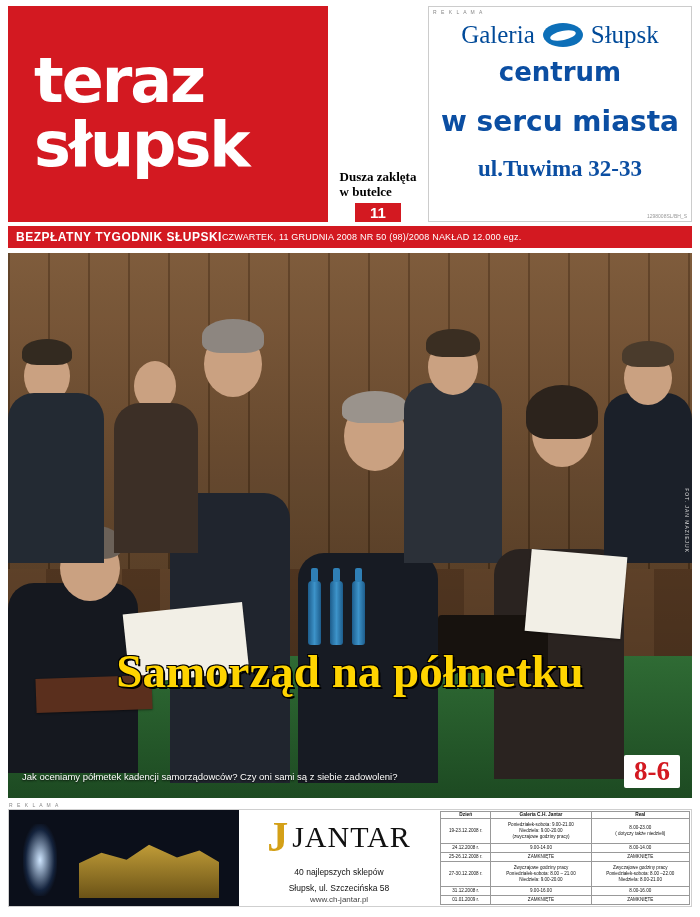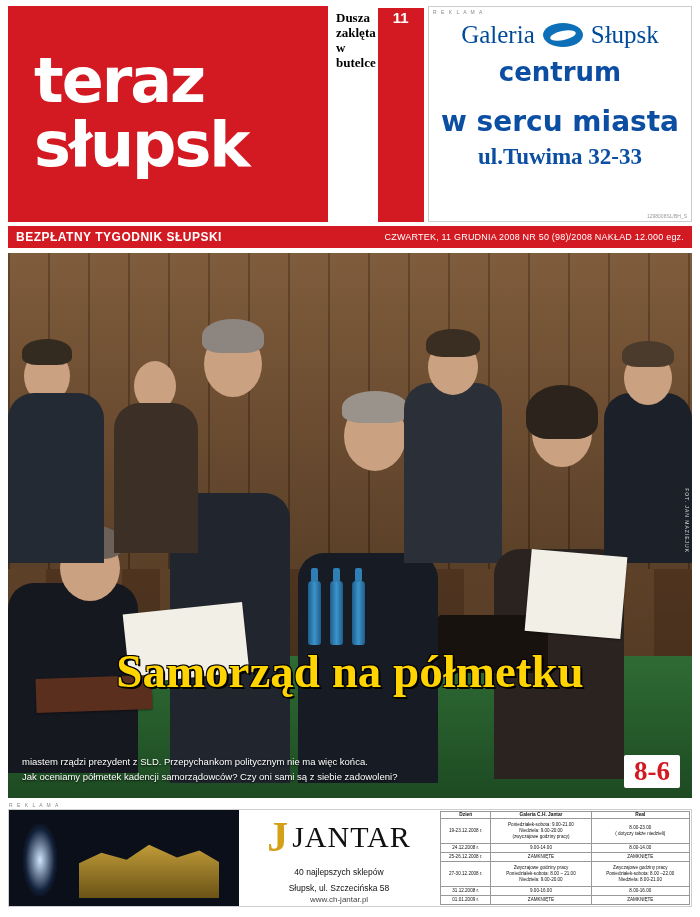--- a/index.html
+++ b/index.html
@@ -19,21 +19,21 @@
     display: flex; flex-direction: column; justify-content: center;
     padding-left: 26px;
   }
   .logo-line1, .logo-line2 {
     color: #ffffff; font-weight: bold; letter-spacing: -2px;
     font-family: "DejaVu Sans", sans-serif;
   }
   .logo-line1 { font-size: 62px; line-height: 62px; }
   .logo-line2 { font-size: 62px; line-height: 66px; }
 
-  .photo-block { width: 88px; display: flex; flex-direction: row; }
+  .photo-block { width: 88px; display: flex; flex-direction: column; align-items: center; }
   .photo-img {
     flex: 1; position: relative; overflow: hidden;
     background: linear-gradient(160deg,#6e6252 0%, #4a4036 40%, #2e2820 100%);
   }
   .photo-img .rack {
     position: absolute; left: 2px; top: 2px; width: 52px; height: 96%;
     background:
       repeating-linear-gradient(to bottom, #3b3128 0 6px, #1c1812 6px 12px),
       repeating-linear-gradient(to right, #4a3c2e 0 9px, #241d16 9px 18px);
     opacity: .95;
@@ -78,29 +78,29 @@
     width: 26px; height: 9px; background: #fff; border-radius: 50%;
     transform: rotate(-12deg);
   }
   .ad-blue {
     color: #0b4ea2; font-weight: bold; text-align: center;
     font-family: "DejaVu Sans", sans-serif;
   }
   .ad-l1 { font-size: 26px; margin-top: 8px; }
   .ad-l2 { font-size: 26px; margin-top: 2px; }
   .ad-l3 { font-size: 28px; margin-top: 18px; }
-  .ad-l4 { font-size: 23px; margin-top: 6px; font-family: "Liberation Serif", serif; }
+  .ad-l4 { font-size: 23px; margin-top: 18px; font-family: "Liberation Serif", serif; }
   .ad-code {
     position: absolute; bottom: 2px; right: 4px; font-size: 5px; color: #999;
   }
 
   
   .redbar {
     margin: 4px 8px 0 8px; height: 22px; background: #d31921; color: #fff;
-    display: flex; align-items: center; justify-content: space-between;
+    display: flex; align-items: center; 
     padding: 0 8px;
   }
   .redbar-left { font-size: 12px; font-weight: bold; letter-spacing: .5px; }
   .redbar-right { font-size: 9px; letter-spacing: .2px; }
 
   
   .hero {
     margin: 5px 8px 0 8px; height: 545px; position: relative; overflow: hidden;
     background: #000000;
   }
@@ -294,21 +294,20 @@
     <div class="bottle" style="left:322px;"></div>
     <div class="bottle" style="left:344px;"></div>
     <div class="bag" style="left:430px; bottom:23%; width:110px; height:58px;"></div>
     <div class="paper" style="left:118px; bottom:22%; width:120px; height:70px;"></div>
     <div class="paper" style="left:520px; bottom:30%; width:96px; height:82px; transform:rotate(5deg);"></div>
     <div class="paper" style="left:28px; bottom:16%; width:116px; height:34px; background:#5a2f1d; transform:rotate(-2deg);"></div>
 
     <div class="hero-title">Samorząd na półmetku</div>
 
     <div class="hero-lead">
-      <div>miastem rządzi prezydent z SLD. Przepychankom politycznym nie ma więc końca.</div>
       <div>Jak oceniamy półmetek kadencji samorządowców? Czy oni sami są z siebie zadowoleni?</div>
     </div>
 
     <div class="hero-pages">8-6</div>
     <div class="hero-credit">FOT. JAN MAZIEJUK</div>
   </div>
 
   <div class="bottom-label">R E K L A M A</div>
   <div class="bottom">
     <div class="bottom-left">

